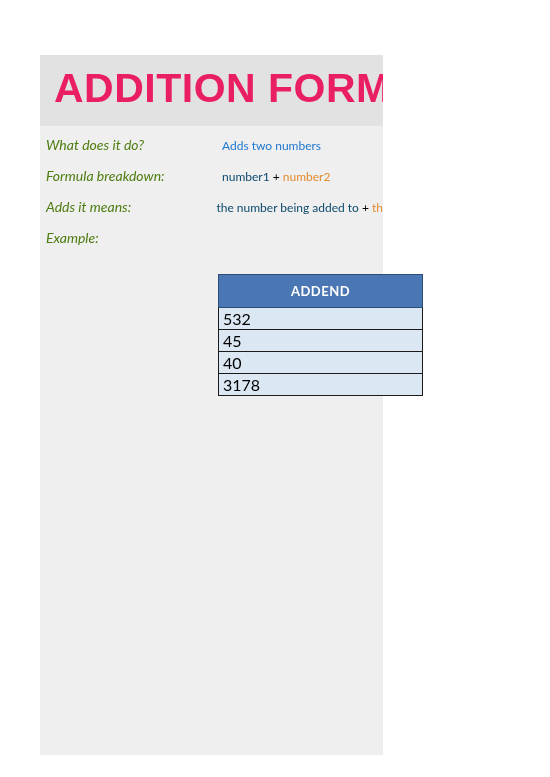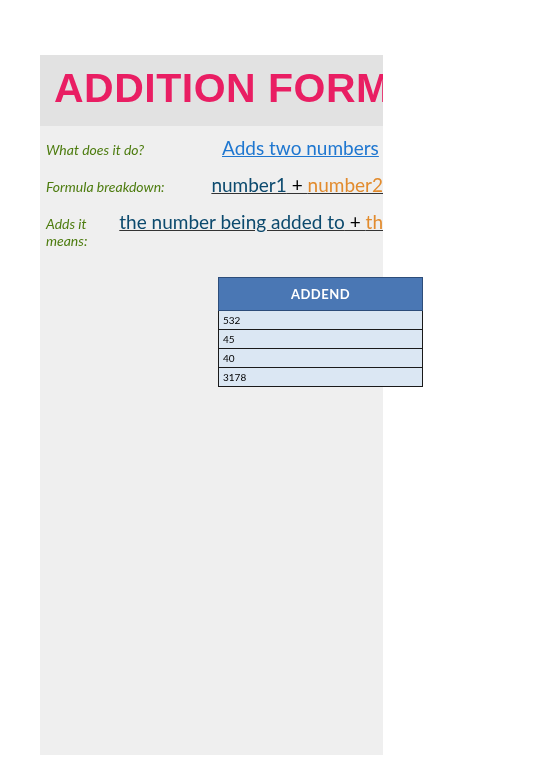--- a/index.html
+++ b/index.html
@@ -41,23 +41,22 @@
     margin-bottom: 14px;
   }
   .label {
     width: 178px;
     font-style: italic;
     color: #4d7c0f;
     font-size: 14px;
     padding-left: 2px;
   }
   .value {
-    font-size: 19px;
+    font-size: 12px;
     white-space: nowrap;
-    text-decoration: underline;
   }
   .blue { color: #1f77d0; }
   .green { color: #0c4a6e; }
   .orange { color: #e28b2d; }
   .black { color: #000; }
   .table-wrap {
     margin: 28px 0 0 178px;
     width: 205px;
   }
   table {
@@ -70,21 +69,21 @@
     font-weight: 700;
     font-size: 13px;
     letter-spacing: 0.5px;
     padding: 8px 4px;
     border: 1px solid #2d4d7a;
   }
   td {
     background: #dbe7f3;
     border: 1px solid #1a1a1a;
     padding: 1px 4px 1px 4px;
-    font-size: 10px;
+    font-size: 16px;
     color: #000;
     height: 19px;
   }
 </style>
 </head>
 <body>
 
 <div class="page">
 
   <div class="title-band">
@@ -105,20 +104,23 @@
       </div>
     </div>
 
     <div class="info-row">
       <div class="label">Adds it means:</div>
       <div class="value">
         <span class="green">the number being added to</span><span class="black"> + </span><span class="orange">th</span>
       </div>
     </div>
 
+    <div class="info-row">
+      <div class="label">Example:</div>
+    </div>
 
   </div>
 
   <div class="table-wrap">
     <table>
       <thead>
         <tr>
           <th>ADDEND</th>
         </tr>
       </thead>

